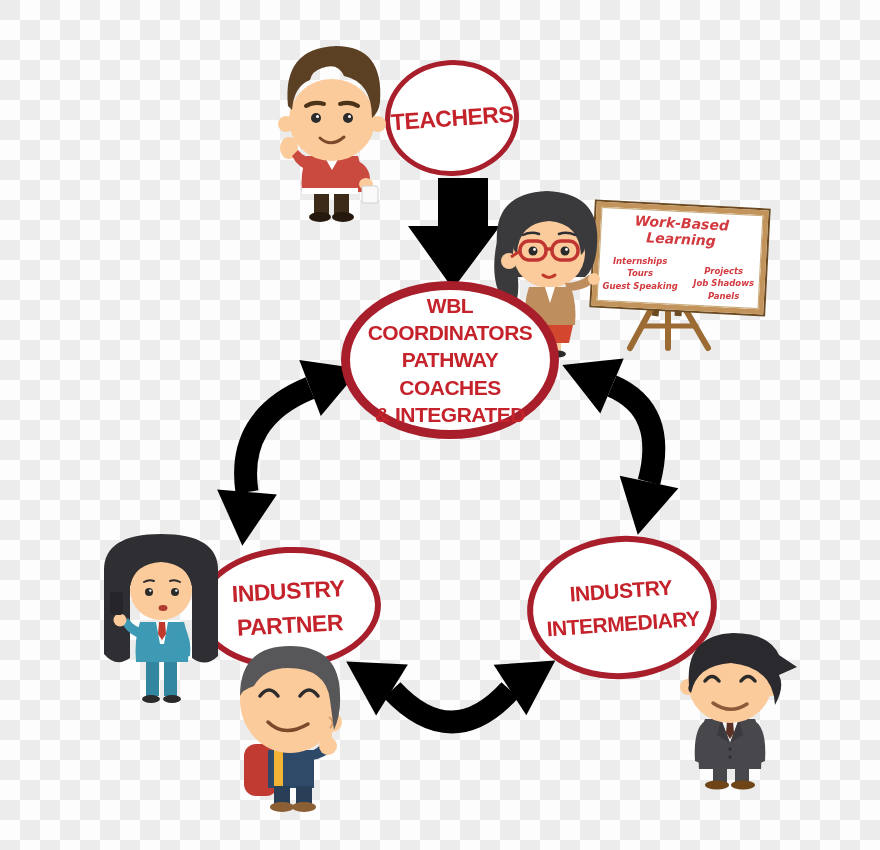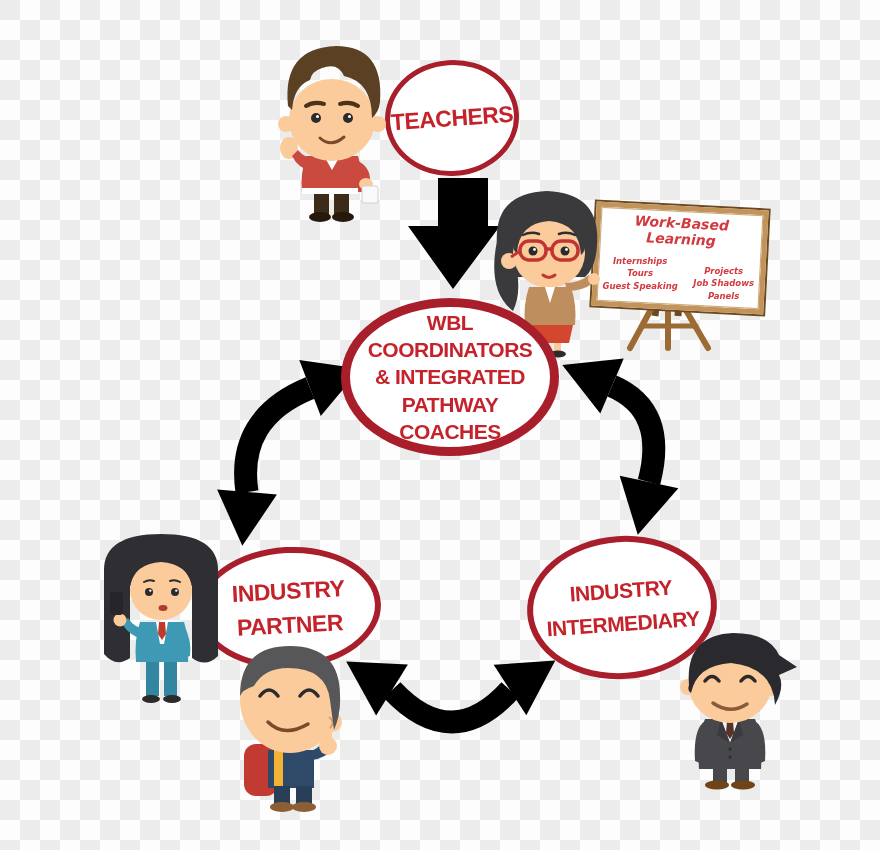--- a/index.html
+++ b/index.html
@@ -13,21 +13,21 @@
 
   
   .node{
     position:absolute;background:#fff;border-radius:50%;
     border:6px solid #a81e2b;display:flex;align-items:center;justify-content:center;
     text-align:center;color:#c5232b;font-weight:700;letter-spacing:-0.5px;
   }
   .node span{display:block;}
   #node-teachers{left:385px;top:60px;width:124px;height:106px;border-width:5px;
     font-size:23px;transform:rotate(-4deg);}
-  #node-wbl{left:341px;top:298px;width:200px;height:140px;border-width:9px;
+  #node-wbl{left:341px;top:281px;width:200px;height:140px;border-width:9px;
     font-size:21px;line-height:1.3;}
   #node-partner{left:197px;top:547px;width:172px;height:110px;border-width:6px;
     font-size:23px;line-height:1.5;transform:rotate(-3deg);}
   #node-intermediary{left:527px;top:536px;width:178px;height:131px;border-width:6px;
     font-size:21px;line-height:1.55;transform:rotate(-4deg);}
 
   
   #whiteboard{
     left:594px;top:206px;width:162px;height:94px;background:#fff;
     border:5px solid #c2945b;box-shadow:0 0 0 2px #6b4a22, inset 0 0 0 1px #c9ab7c;
@@ -118,22 +118,22 @@
     <ellipse cx="75" cy="171" rx="8" ry="3.5" fill="#2b2b2b"></ellipse>
   </svg>
 
   <div id="node-teachers" class="node">
     <span>TEACHERS</span>
   </div>
 
   <div id="node-wbl" class="node">
     <div>
       <span>WBL COORDINATORS</span>
+      <span>PATHWAY COACHES</span>
       <span>&amp; INTEGRATED</span>
-      <span>PATHWAY COACHES</span>
     </div>
   </div>
 
   <div id="node-partner" class="node">
     <div>
       <span>INDUSTRY</span>
       <span>PARTNER</span>
     </div>
   </div>
 

